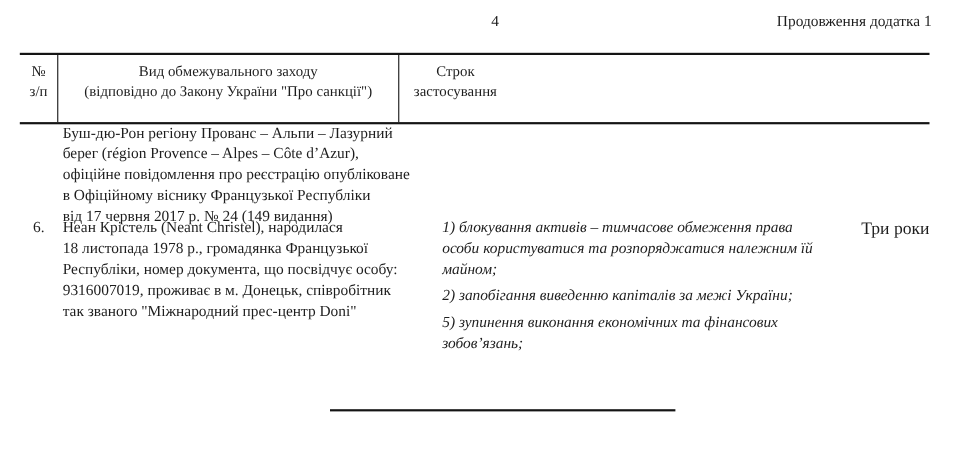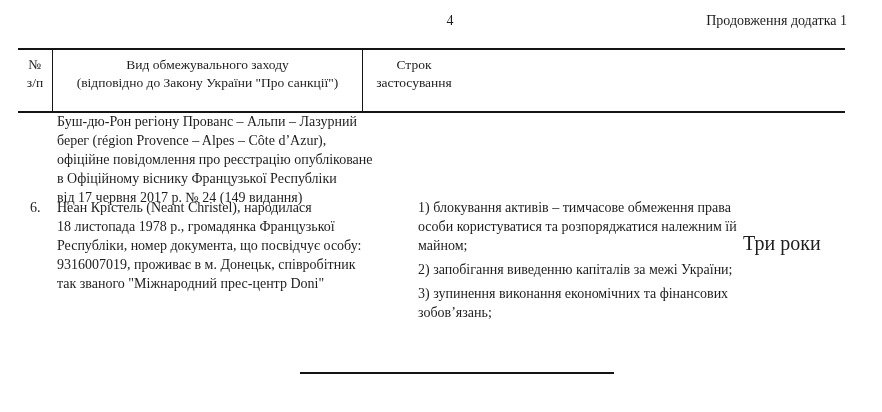--- a/index.html
+++ b/index.html
@@ -50,30 +50,30 @@
   .body-text {
     font-size: 14px;
     line-height: 19px;
     white-space: pre-line;
   }
   .cont-cell  { left: 57px; top: 112px; }
   .row-num    { left: 30px; top: 198px; font-size: 14px; line-height: 19px; }
   .row-name   { left: 57px; top: 198px; }
   .row-meas   { left: 402px; top: 198px; width: 372px; }
   .row-meas p {
-    margin: 0 0 5px 16px;
+    margin: 0 0 5px 0;
     font-size: 14px;
     line-height: 19px;
     white-space: pre;
+    font-style: italic;
   }
   .row-term   {
     left: 743px; top: 200px; width: 102px;
-    text-align: left;
-    font-size: 20px;
-    margin-top: 32px;
+    text-align: right;
+    font-size: 16px;
   }
 
   
   .end-rule {
     left: 300px; top: 372px;
     width: 314px; height: 2px;
     background: #141414;
   }
 </style>
 </head>
@@ -102,19 +102,19 @@
 18 листопада 1978 р., громадянка Французької
 Республіки, номер документа, що посвідчує особу:
 9316007019, проживає в м. Донецьк, співробітник
 так званого "Міжнародний прес-центр Doni"</div>
 
 <div class="abs row-meas">
   <p>1) блокування активів – тимчасове обмеження права
 особи користуватися та розпоряджатися належним їй
 майном;</p>
   <p>2) запобігання виведенню капіталів за межі України;</p>
-  <p>3) зупинення виконання економічних та фінансових
+  <p>5) зупинення виконання економічних та фінансових
 зобов’язань;</p>
 </div>
 
 <div class="abs row-term">Три роки</div>
 
 <div class="abs end-rule"></div>
 
 </body></html>

